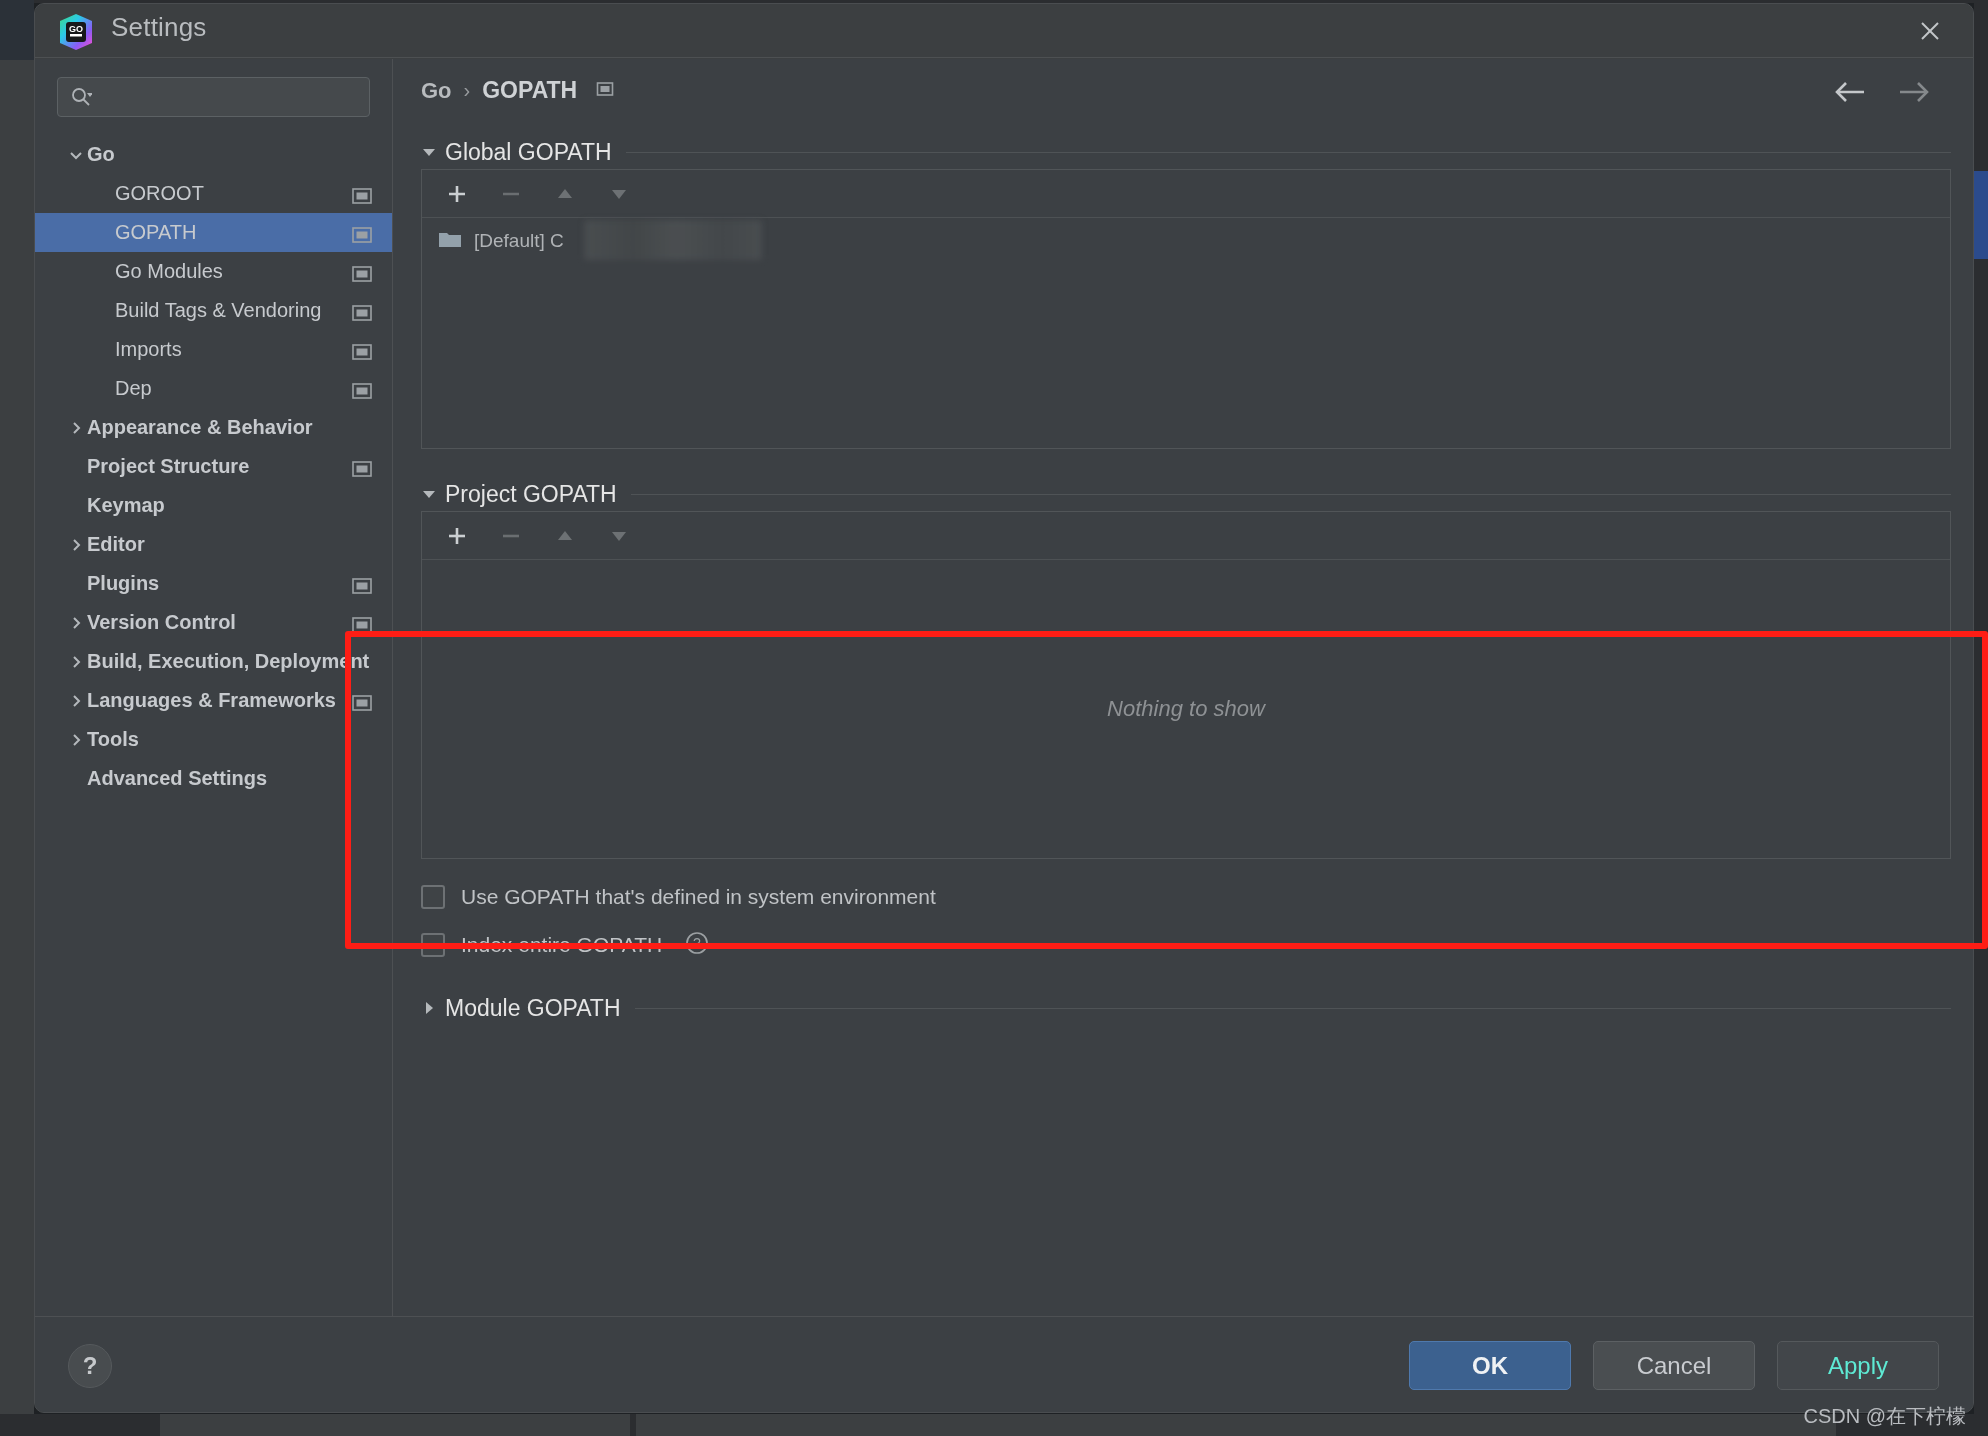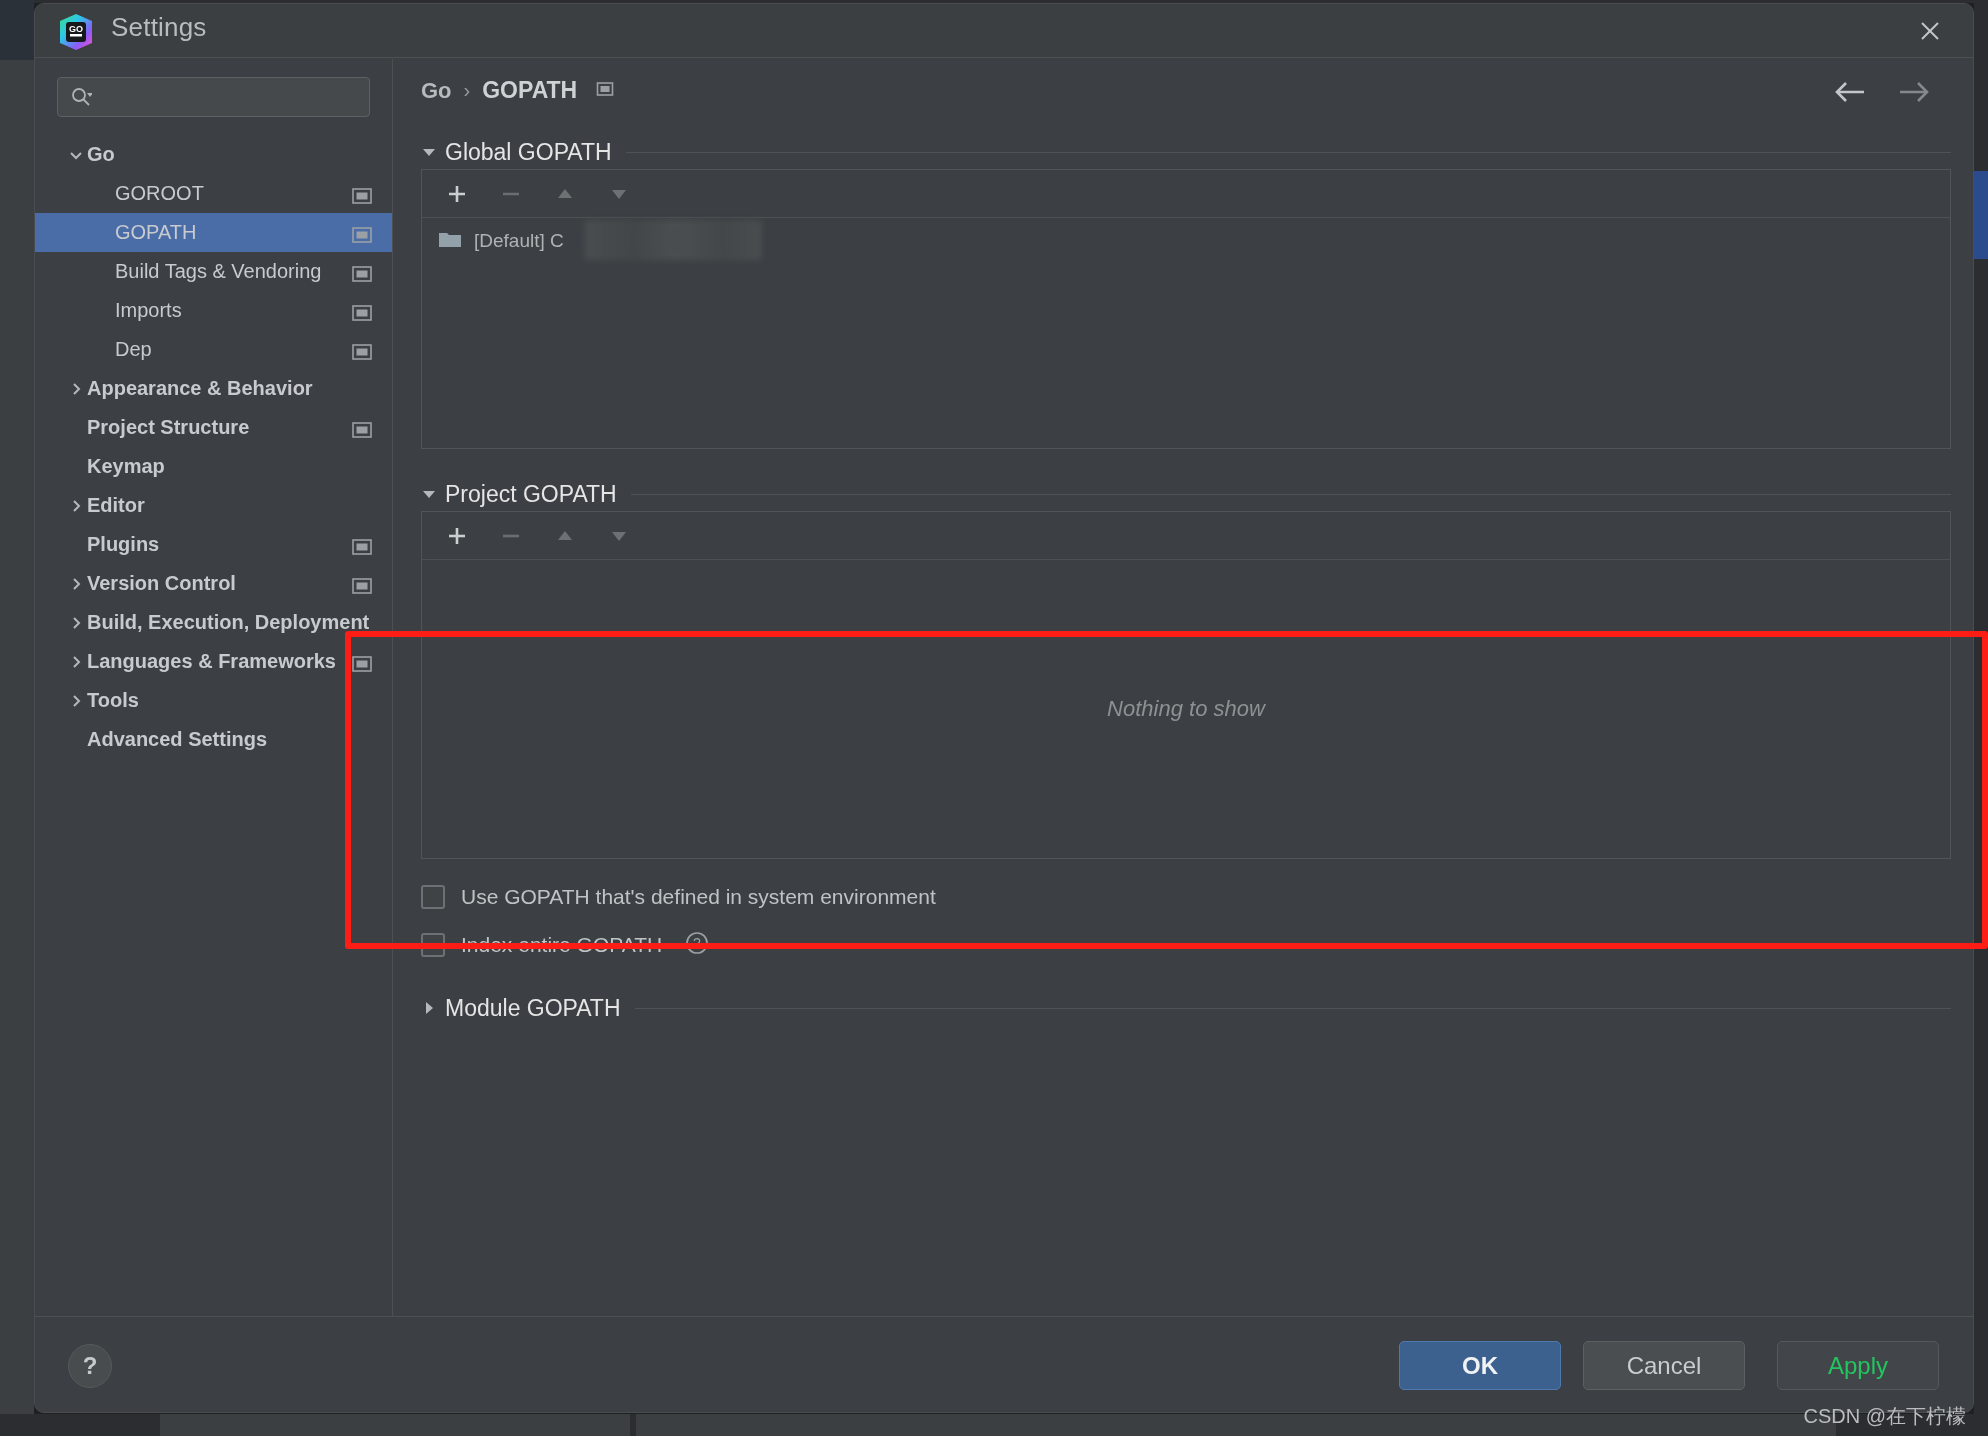--- a/index.html
+++ b/index.html
@@ -139,21 +139,21 @@
     position:absolute; left:33px; top:27px; width:44px; height:44px; border-radius:50%;
     background:#484c4f; border:1px solid #55595c; display:flex; align-items:center; justify-content:center;
     cursor:pointer; color:#c6c9cc; font-size:24px; font-weight:bold;
   }
   .btns { position:absolute; right:34px; top:24px; display:flex; gap:22px; }
   .btn {
     min-width:162px; height:49px; border-radius:5px; display:flex; align-items:center; justify-content:center;
     font-size:24px; cursor:pointer; border:1px solid #5c6063; color:#c9ccd0; background:#4a4e51;
   }
   .btn.primary { background:#3c618f; border-color:#4f79ad; color:#f0f2f4; font-weight:bold; }
-  .btn.disabled { color:#22c55e; background:#42464a; border-color:#55595c; cursor:default;margin-left:10px; }
+  .btn.disabled { color:#5eead4; background:#42464a; border-color:#55595c; cursor:default; }
 
   
   .annot {
     position:absolute; left:345px; top:631px; width:1643px; height:318px;
     border:6px solid #fe1d15; border-radius:3px; pointer-events:none; z-index:40;
   }
 
   .watermark {
     position:absolute; right:22px; bottom:6px; font-size:20px; color:#b9bcc0;
     white-space:nowrap; z-index:50;
@@ -236,20 +236,28 @@
             <div class="tree-row selected">
               <span class="arrow" style="margin-left: 58px;"></span>
               <span class="label">GOPATH</span>
               <span class="badge"><svg width="20" height="18" viewBox="0 0 20 18">
                   <rect x="1" y="2" width="18" height="14" fill="none" stroke="#9ba0a4" stroke-width="1.6"></rect>
                   <rect x="4.5" y="5.5" width="11" height="7" fill="#9ba0a4"></rect>
                 </svg></span>
             </div>
             <div class="tree-row">
               <span class="arrow" style="margin-left: 58px;"></span>
+              <span class="label">Go Modules</span>
+              <span class="badge"><svg width="20" height="18" viewBox="0 0 20 18">
+                  <rect x="1" y="2" width="18" height="14" fill="none" stroke="#9ba0a4" stroke-width="1.6"></rect>
+                  <rect x="4.5" y="5.5" width="11" height="7" fill="#9ba0a4"></rect>
+                </svg></span>
+            </div>
+            <div class="tree-row">
+              <span class="arrow" style="margin-left: 58px;"></span>
               <span class="label">Build Tags &amp; Vendoring</span>
               <span class="badge"><svg width="20" height="18" viewBox="0 0 20 18">
                   <rect x="1" y="2" width="18" height="14" fill="none" stroke="#9ba0a4" stroke-width="1.6"></rect>
                   <rect x="4.5" y="5.5" width="11" height="7" fill="#9ba0a4"></rect>
                 </svg></span>
             </div>
             <div class="tree-row">
               <span class="arrow" style="margin-left: 58px;"></span>
               <span class="label">Imports</span>
               <span class="badge"><svg width="20" height="18" viewBox="0 0 20 18">

